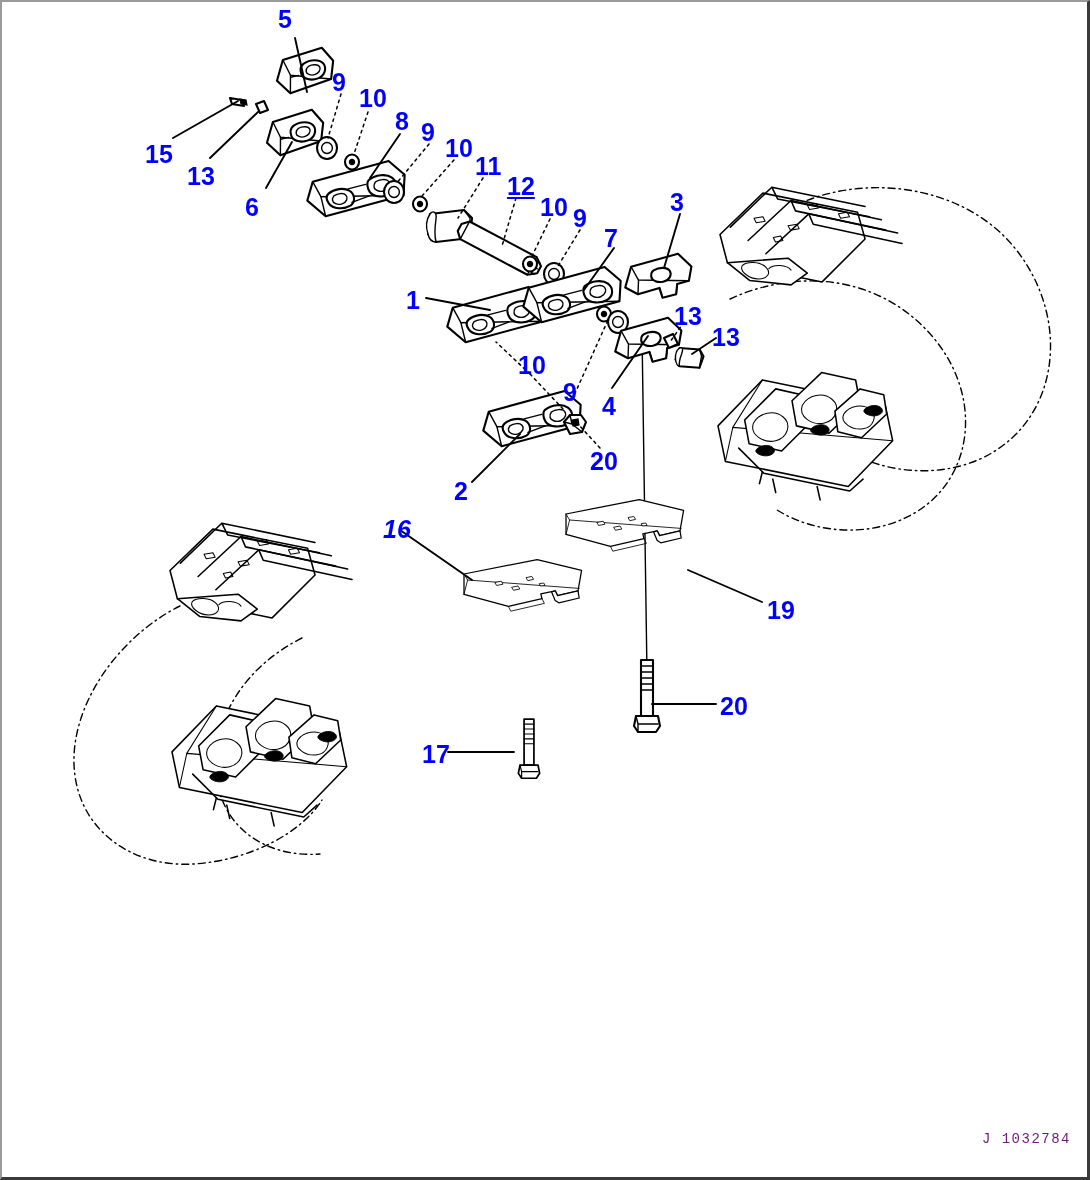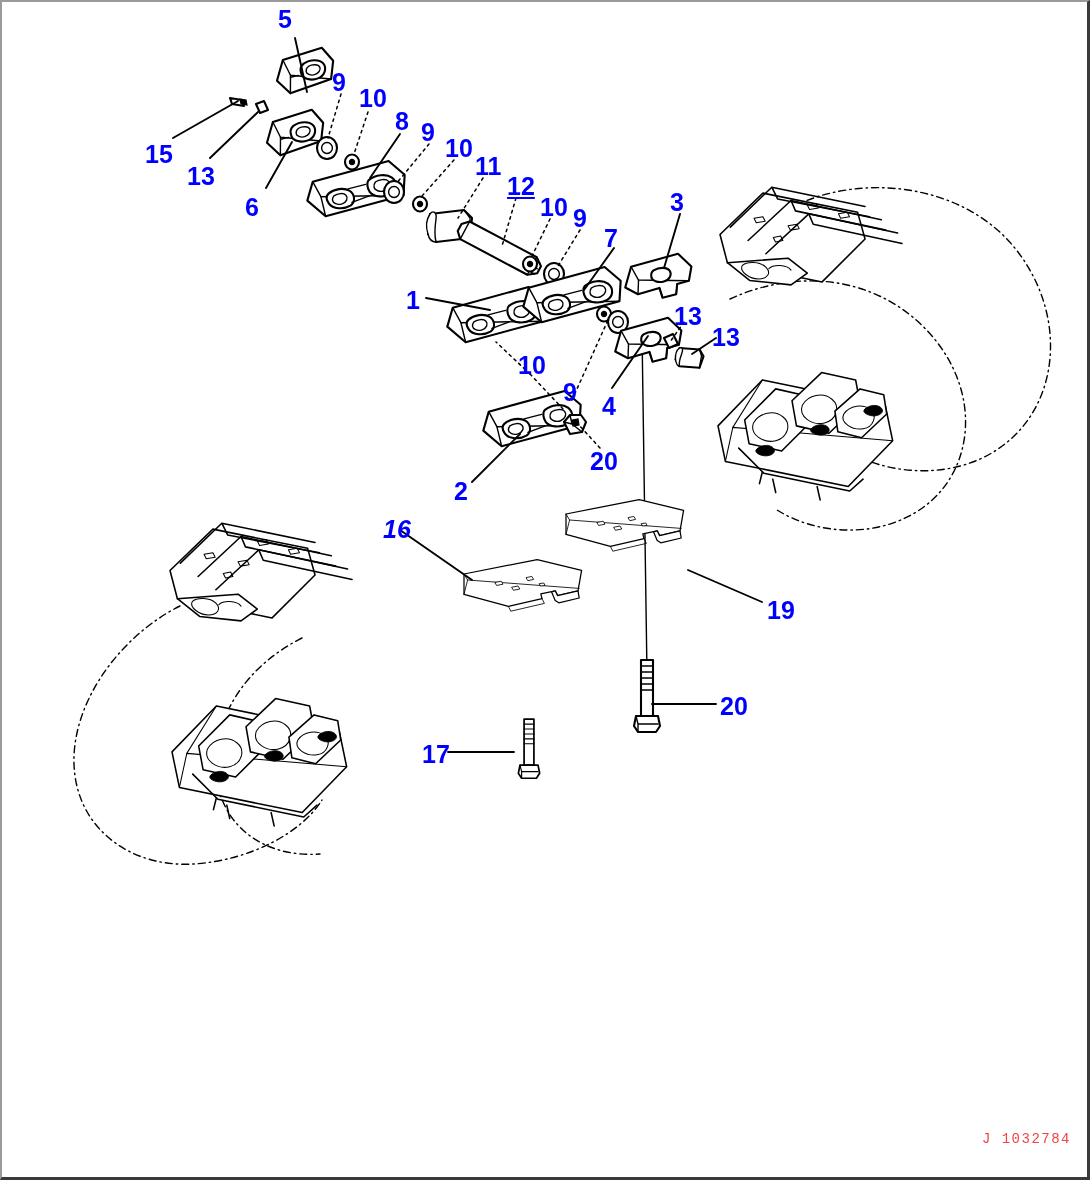--- a/index.html
+++ b/index.html
@@ -27,21 +27,21 @@
     font-weight:bold;
     font-size:25px;
     line-height:25px;
     letter-spacing:0px;
     white-space:nowrap;
     user-select:none;
   }
   #drawno{
     position:absolute;
     right:16px;bottom:30px;
-    color:#ef4444;
+    color:#701a75;
     font-family:"Liberation Mono", monospace;
     font-size:14px;
     letter-spacing:1.5px;
     white-space:nowrap;
   }
 </style>
 </head>
 <body>
 
 <div id="sheet">

